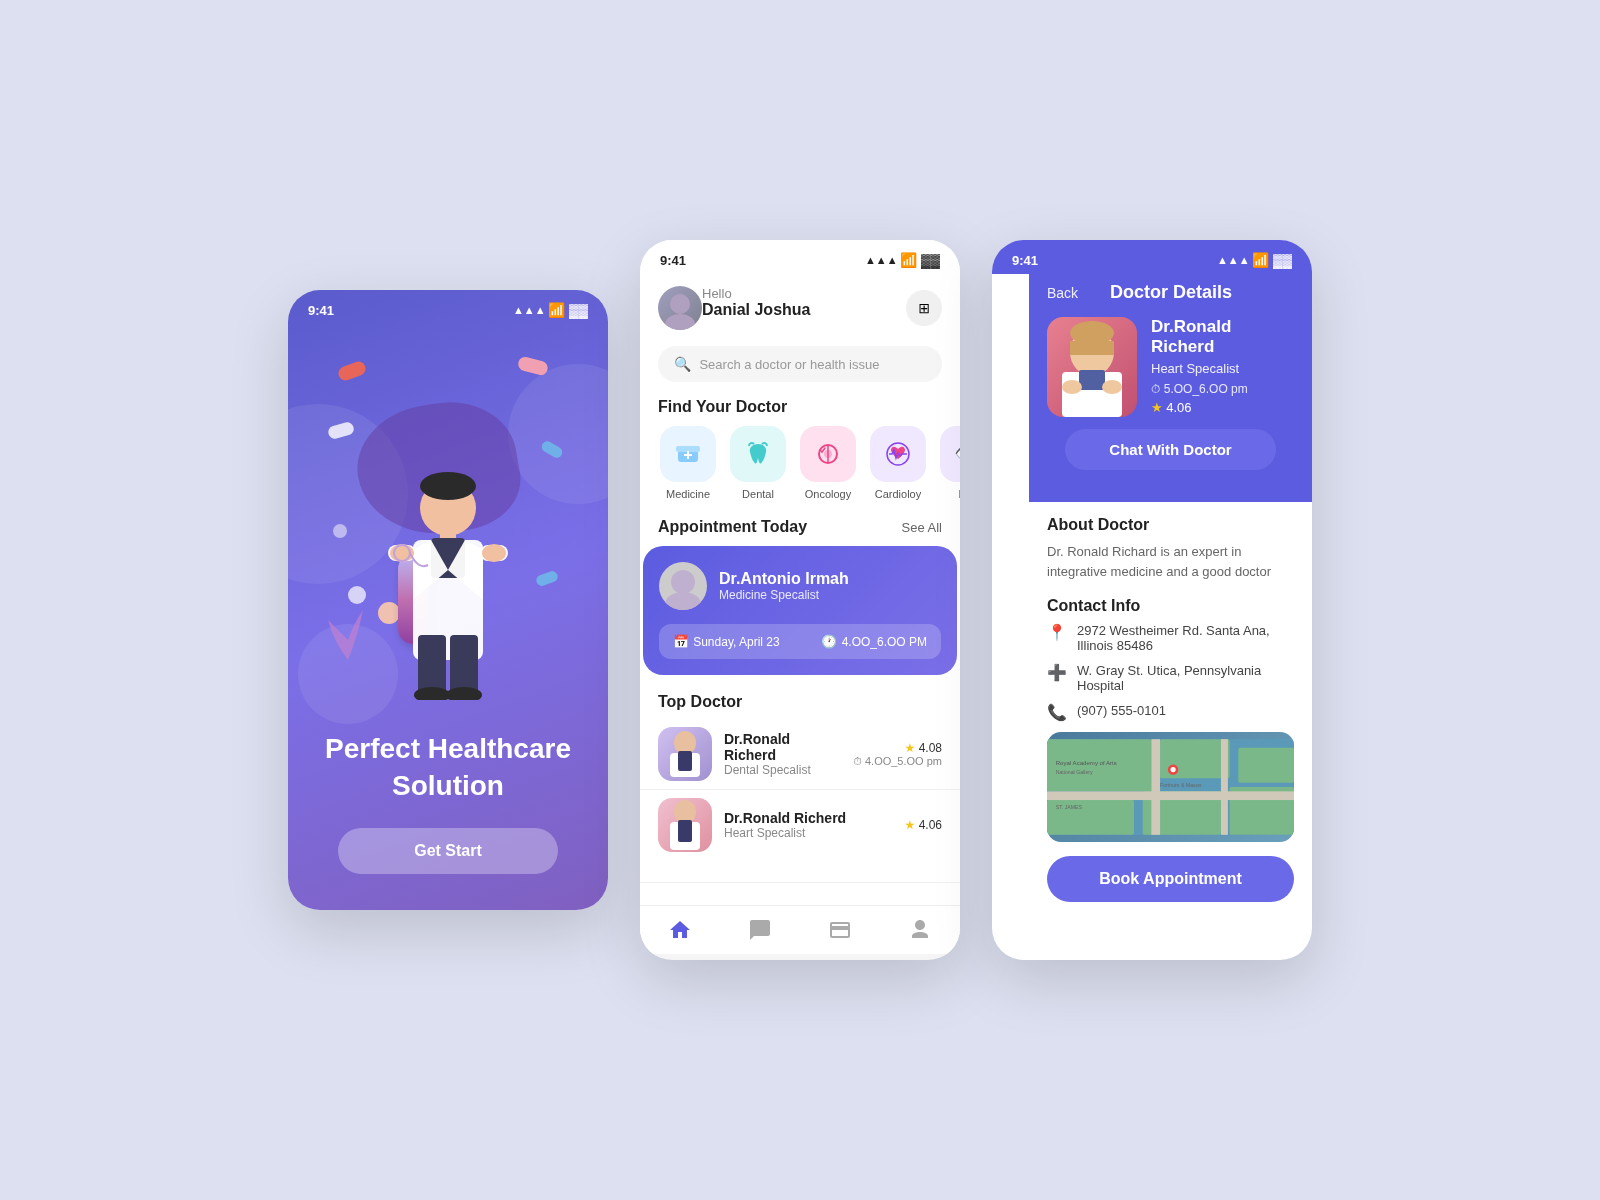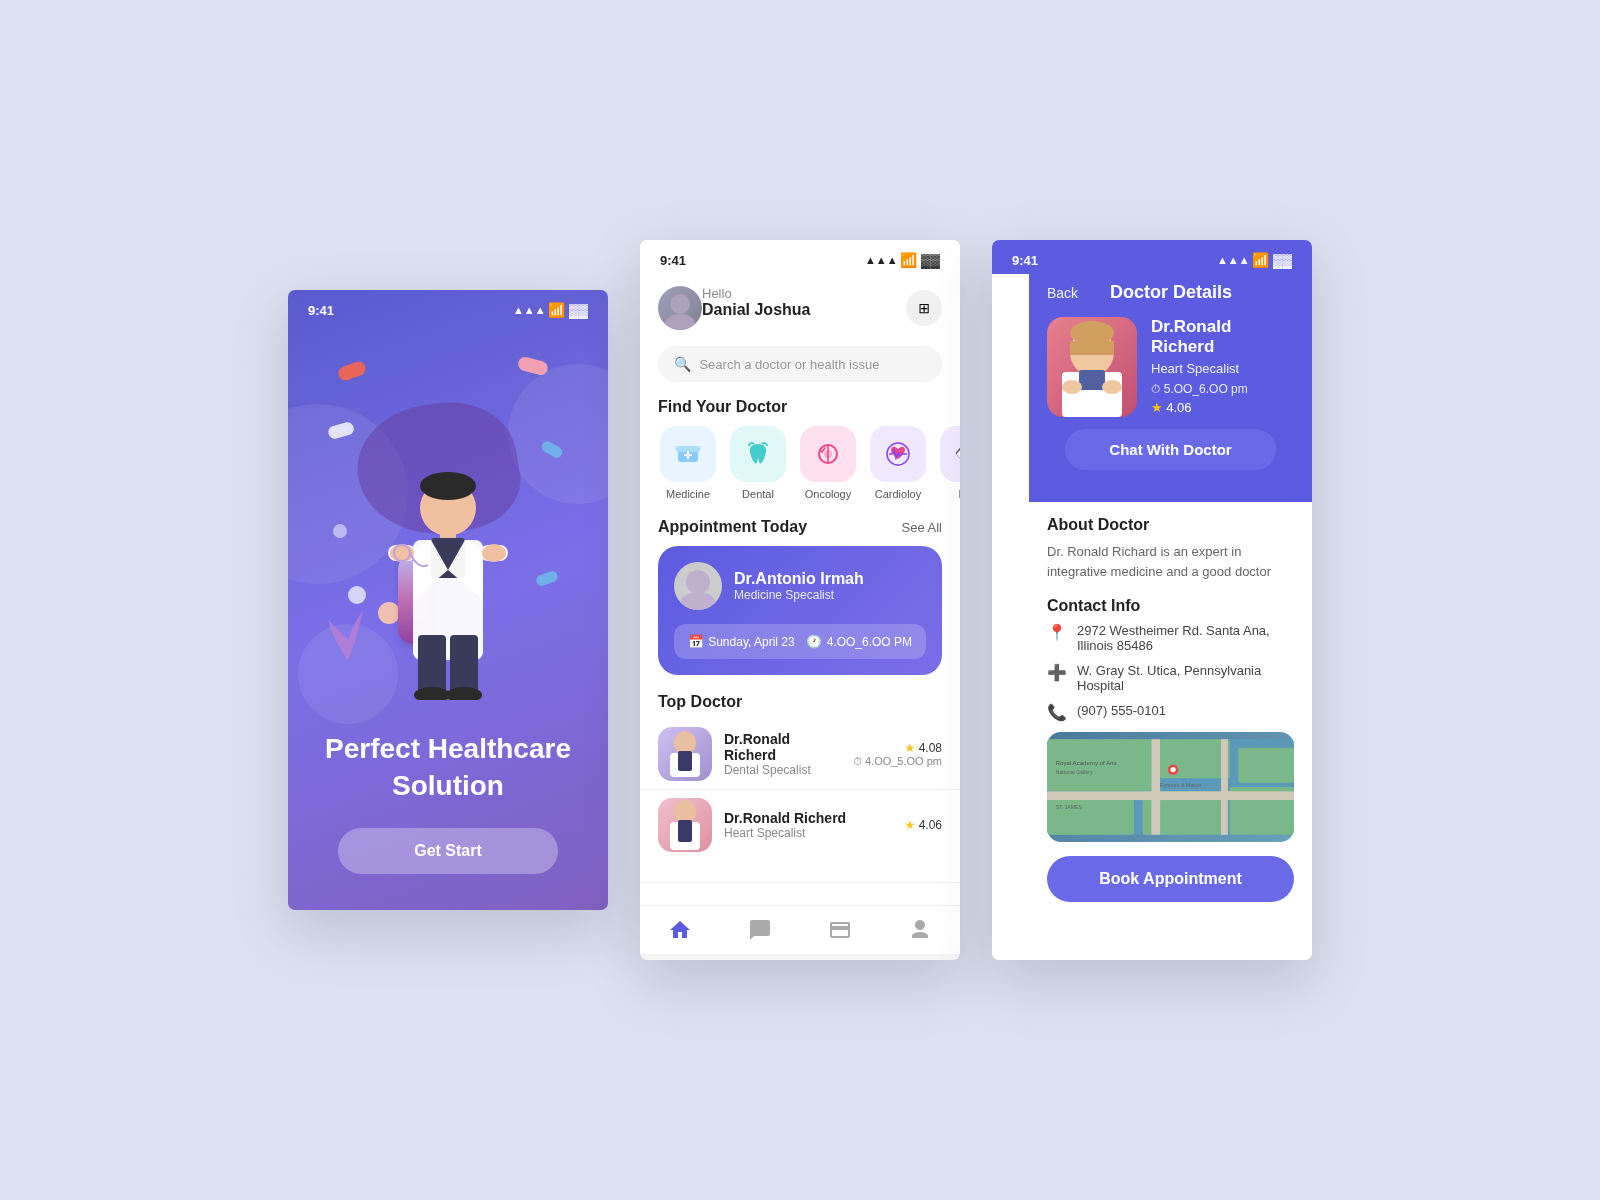--- a/index.html
+++ b/index.html
@@ -10,21 +10,21 @@
       display: flex;
       align-items: center;
       justify-content: center;
       gap: 32px;
       font-family: -apple-system, BlinkMacSystemFont, 'Segoe UI', sans-serif;
       overflow: hidden;
     }
 
     
     .phone {
-      border-radius: 7px;
+      border-radius: 32px;
       overflow: hidden;
       position: relative;
       box-shadow: 0 20px 60px rgba(0,0,0,0.15);
     }
 
     
     .phone1 {
       width: 320px;
       height: 620px;
       background: linear-gradient(160deg, #5a5bcc 0%, #7b6fe8 50%, #8060c0 100%);
@@ -195,21 +195,21 @@
       justify-content: space-between;
       align-items: center;
       padding: 4px 18px 10px;
       gap: 28px;
     }
 
     .appt-title { font-size: 16px; font-weight: 700; color: #222; }
     .see-all { font-size: 13px; color: #666; cursor: pointer; }
 
     .appointment-card {
-      margin: 0 18px 14px;
+      margin: 0 3px 14px;
       background: linear-gradient(135deg, #5c5ce0, #7b6fe8);
       border-radius: 20px;
       padding: 16px;
       color: white;
     }
 
     .appt-doctor-info {
       display: flex;
       align-items: center;
       gap: 12px;

